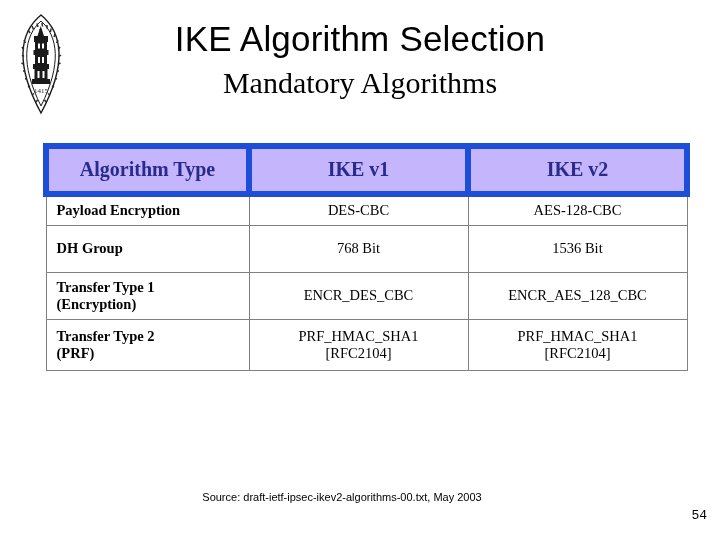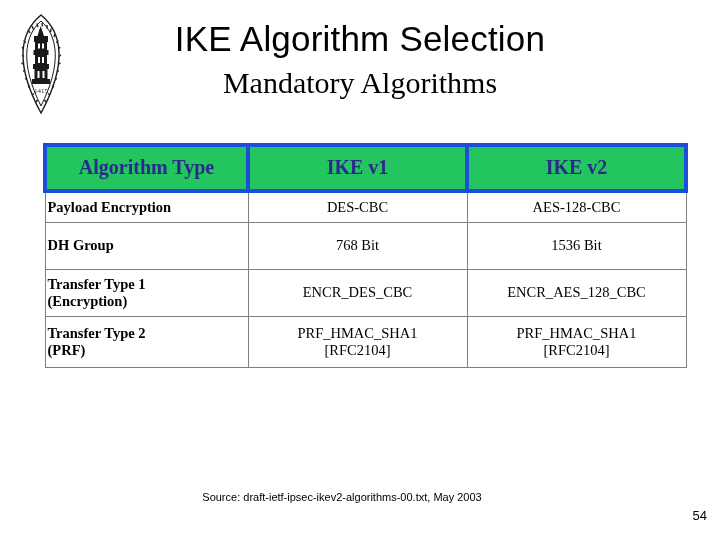--- a/index.html
+++ b/index.html
@@ -56,46 +56,46 @@
     top: 143px;
     width: 641px;
     border-collapse: collapse;
     table-layout: fixed;
   }
   #algo-table col.c1 { width: 203px; }
   #algo-table col.c2 { width: 219px; }
   #algo-table col.c3 { width: 219px; }
 
   #algo-table thead th {
-    background: #22c55e;
+    background: #c4b5fd;
     color: #2a2a8c;
     font-family: "Liberation Serif", serif;
     font-weight: bold;
     font-size: 20px;
     text-align: center;
     padding: 9px 4px 10px 4px;
-    border: 4px solid #1d4ed8;
+    border: 6px solid #1d4ed8;
     height: 33px;
     box-sizing: border-box;
   }
 
   #algo-table tbody td {
     border: 1px solid #808080;
     font-family: "Liberation Serif", serif;
     color: #000000;
     font-size: 14.5px;
     line-height: 17px;
     vertical-align: middle;
     padding: 5px 6px;
     box-sizing: border-box;
   }
   #algo-table tbody td.label {
     font-weight: bold;
     text-align: left;
-    padding-left: 2px;
+    padding-left: 10px;
   }
   #algo-table tbody td.val {
     text-align: center;
   }
   #algo-table tbody td .ln { display: block; }
   #algo-table tbody td b { font-weight: normal; }
 
   #algo-table tbody tr.r-enc   td { height: 31px; }
   #algo-table tbody tr.r-int   td { height: 46px; }
   #algo-table tbody tr.r-dh    td { height: 47px; }
@@ -113,21 +113,21 @@
     font-family: "Liberation Sans", sans-serif;
     font-size: 11px;
     color: #000000;
   }
 
   
   #page-number {
     position: absolute;
     right: 13px;
     top: 508px;
-    font-family: Liberation Sans, sans-serif;
+    font-family: Liberation Mono, monospace;
     font-size: 13px;
     color: #000000;
   }
 </style>
 </head>
 <body>
 
 <div id="seal">
   <svg viewBox="0 0 66 104" width="66" height="104" aria-hidden="true">
     <defs>

